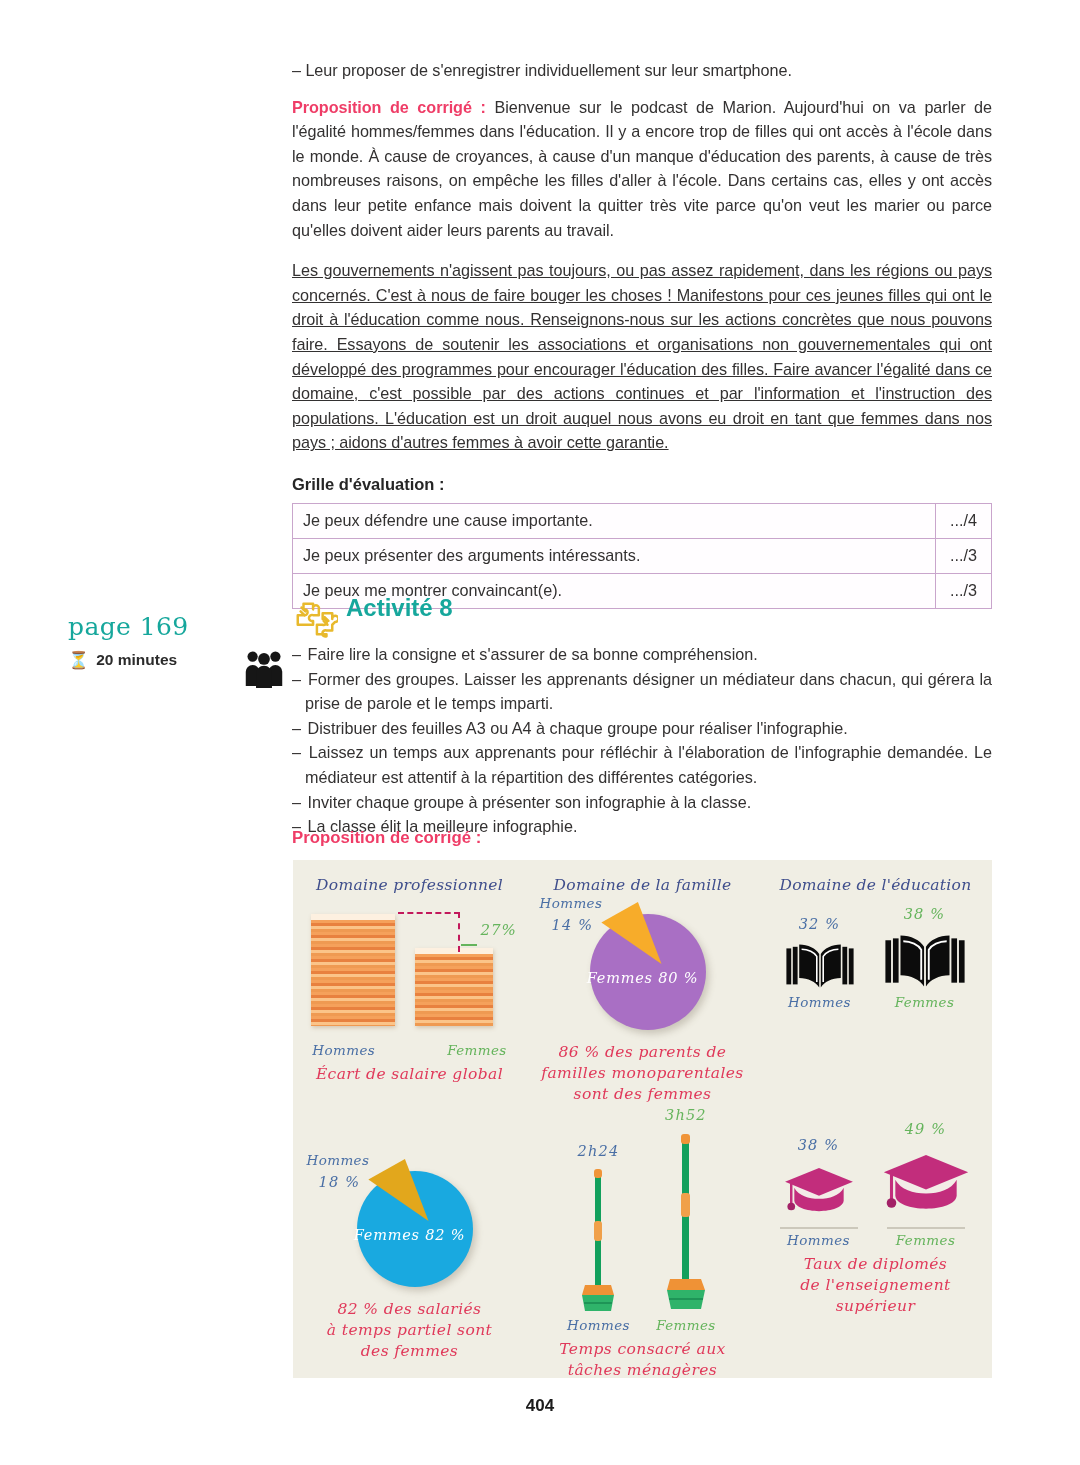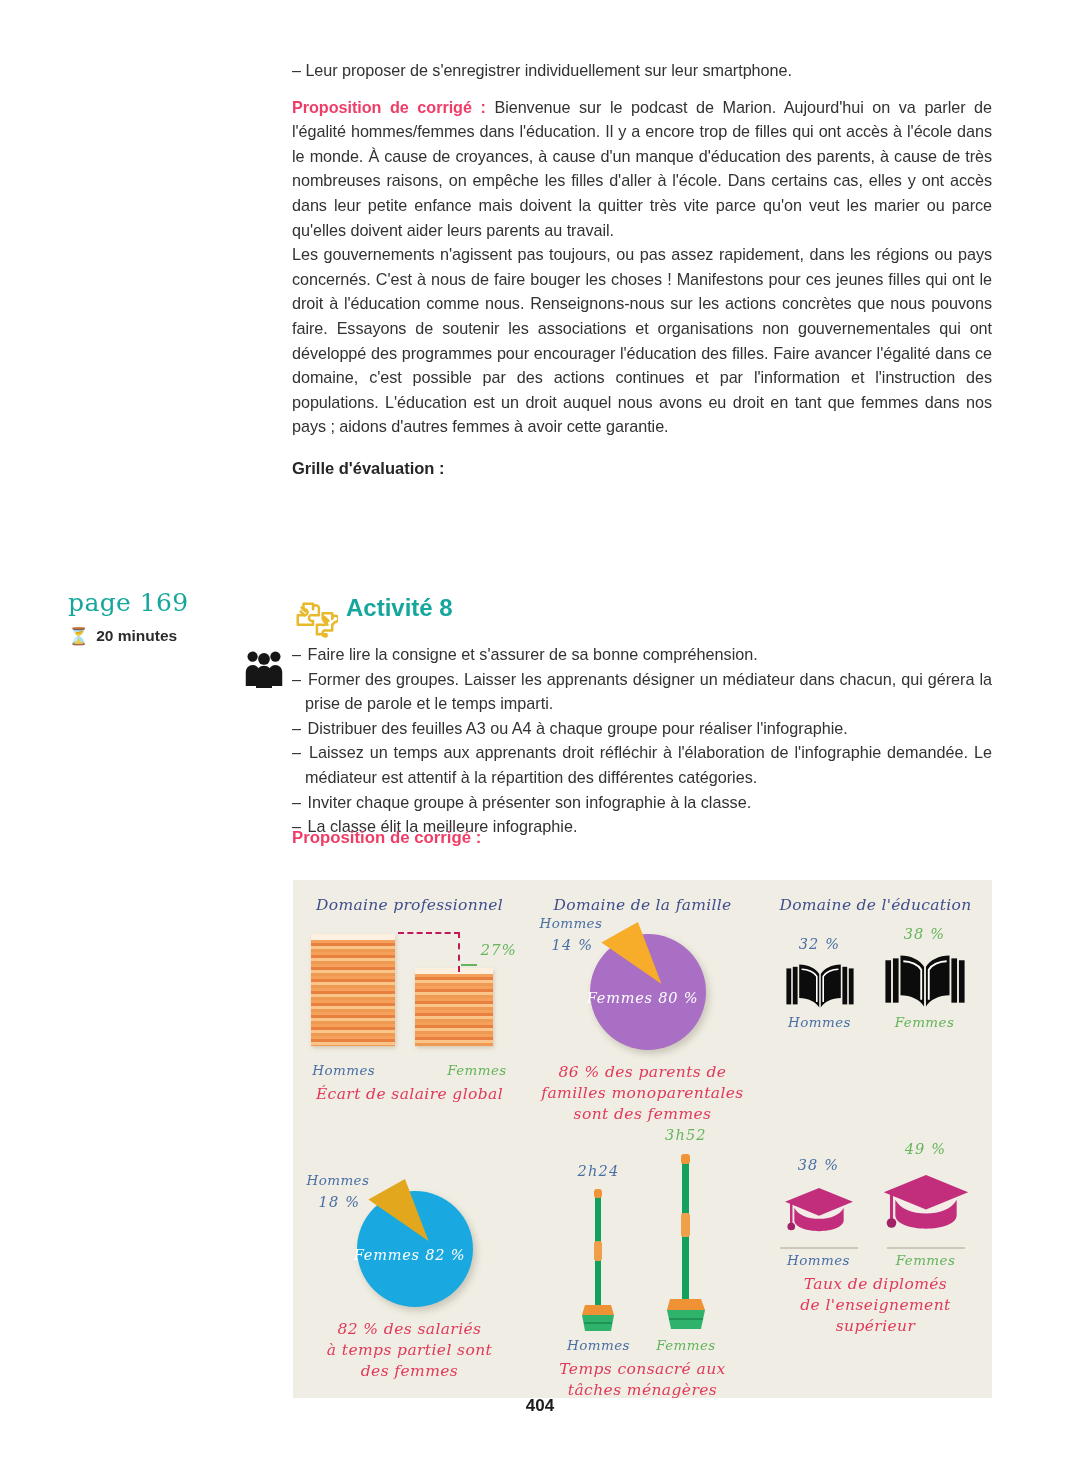--- a/index.html
+++ b/index.html
@@ -25,21 +25,21 @@
   
   .para {
     font-size: 16.2px;
     line-height: 24.6px;
     text-align: justify;
     color: #333131;
     margin: 0 0 0 0;
     letter-spacing: -0.05px;
   }
   .para.dash { text-align: left; }
-  .para + .para { margin-top: 0px; }
+  .para + .para { margin-top: 16px; text-decoration: underline; }
 
   .lead-pink {
     color: #ef3d67;
     font-weight: bold;
   }
 
   .spacer-sm { height: 12px; }
 
   
   .grille-title {
@@ -64,21 +64,21 @@
   table.grille td.score {
     width: 56px;
     text-align: center;
     padding-left: 4px;
     padding-right: 4px;
   }
 
   
   .margin-block {
     position: absolute;
-    left: 68px; top: 588px;
+    left: 68px; top: 612px;
     width: 200px;
   }
   .page-ref {
     font-family: "DejaVu Serif", "Liberation Serif", serif;
     font-size: 25px;
     color: #16a79c;
     letter-spacing: 0.4px;
     font-weight: normal;
   }
   .duration {
@@ -146,21 +146,20 @@
     font-weight: bold;
     color: #ef3d67;
   }
 
   
   .info-panel {
     position: absolute;
     left: 293px; top: 860px;
     width: 699px; height: 518px;
     background: #f0eee4;
-    margin-top: 20px;
   }
   .info-grid {
     position: absolute; inset: 0;
     display: grid;
     grid-template-columns: 1fr 1fr 1fr;
     grid-template-rows: 1fr 1fr;
   }
   .cell {
     position: relative;
     display: flex;
@@ -341,20 +340,36 @@
     <p class="para dash">– Leur proposer de s'enregistrer individuellement sur leur smartphone.</p>
 
     <div class="spacer-sm"></div>
 
     <p class="para"><span class="lead-pink">Proposition de corrigé :</span><span> Bienvenue sur le podcast de Marion. Aujourd'hui on va parler de l'égalité hommes/femmes dans l'éducation. Il y a encore trop de filles qui ont accès à l'école dans le monde. À cause de croyances, à cause d'un manque d'éducation des parents, à cause de très nombreuses raisons, on empêche les filles d'aller à l'école. Dans certains cas, elles y ont accès dans leur petite enfance mais doivent la quitter très vite parce qu'on veut les marier ou parce qu'elles doivent aider leurs parents au travail.</span></p>
 
     <p class="para">Les gouvernements n'agissent pas toujours, ou pas assez rapidement, dans les régions ou pays concernés. C'est à nous de faire bouger les choses ! Manifestons pour ces jeunes filles qui ont le droit à l'éducation comme nous. Renseignons-nous sur les actions concrètes que nous pouvons faire. Essayons de soutenir les associations et organisations non gouvernementales qui ont développé des programmes pour encourager l'éducation des filles. Faire avancer l'égalité dans ce domaine, c'est possible par des actions continues et par l'information et l'instruction des populations. L'éducation est un droit auquel nous avons eu droit en tant que femmes dans nos pays ; aidons d'autres femmes à avoir cette garantie.</p>
 
     <div class="grille-title">Grille d'évaluation :</div>
 
+    <table class="grille">
+      <tbody>
+          <tr>
+        <td>Je peux défendre une cause importante.</td>
+        <td class="score">.../4</td>
+      </tr>
+      <tr>
+        <td>Je peux présenter des arguments intéressants.</td>
+        <td class="score">.../3</td>
+      </tr>
+      <tr>
+        <td>Je peux me montrer convaincant(e).</td>
+        <td class="score">.../3</td>
+      </tr>
+    </tbody>
+      </table>
   </div>
 
   
   <div class="margin-block">
     <div class="page-ref">page 169</div>
     <div class="duration">
       <span class="hourglass-ico">⏳</span>
       <span>20 minutes</span>
     </div>
   </div>
@@ -383,21 +398,21 @@
         <circle cx="20" cy="11.5" r="6.2"></circle>
         <path d="M11.6 42 L11.6 27 A8.4 8.4 0 0 1 20 18.6 A8.4 8.4 0 0 1 28.4 27 L28.4 42 Z"></path>
       </g>
     </svg>
   </span>
 
   <div class="activity-list">
     <div class="act-line nojust"><span class="dashmark">–&nbsp;</span><span>Faire lire la consigne et s'assurer de sa bonne compréhension.</span></div>
     <div class="act-line"><span class="dashmark">–&nbsp;</span><span>Former des groupes. Laisser les apprenants désigner un médiateur dans chacun, qui gérera la prise de parole et le temps imparti.</span></div>
     <div class="act-line nojust"><span class="dashmark">–&nbsp;</span><span>Distribuer des feuilles A3 ou A4 à chaque groupe pour réaliser l'infographie.</span></div>
-    <div class="act-line"><span class="dashmark">–&nbsp;</span><span>Laissez un temps aux apprenants droit réfléchir à l'élaboration de l'infographie demandée. Le médiateur est attentif à la répartition des différentes catégories.</span></div>
+    <div class="act-line"><span class="dashmark">–&nbsp;</span><span>Laissez un temps aux apprenants pour réfléchir à l'élaboration de l'infographie demandée. Le médiateur est attentif à la répartition des différentes catégories.</span></div>
     <div class="act-line nojust"><span class="dashmark">–&nbsp;</span><span>Inviter chaque groupe à présenter son infographie à la classe.</span></div>
     <div class="act-line nojust"><span class="dashmark">–&nbsp;</span><span>La classe élit la meilleure infographie.</span></div>
   </div>
 
   <div class="corrige-head2">Proposition de corrigé :</div>
 
   
   <div class="info-panel">
     <div class="info-grid">
 

